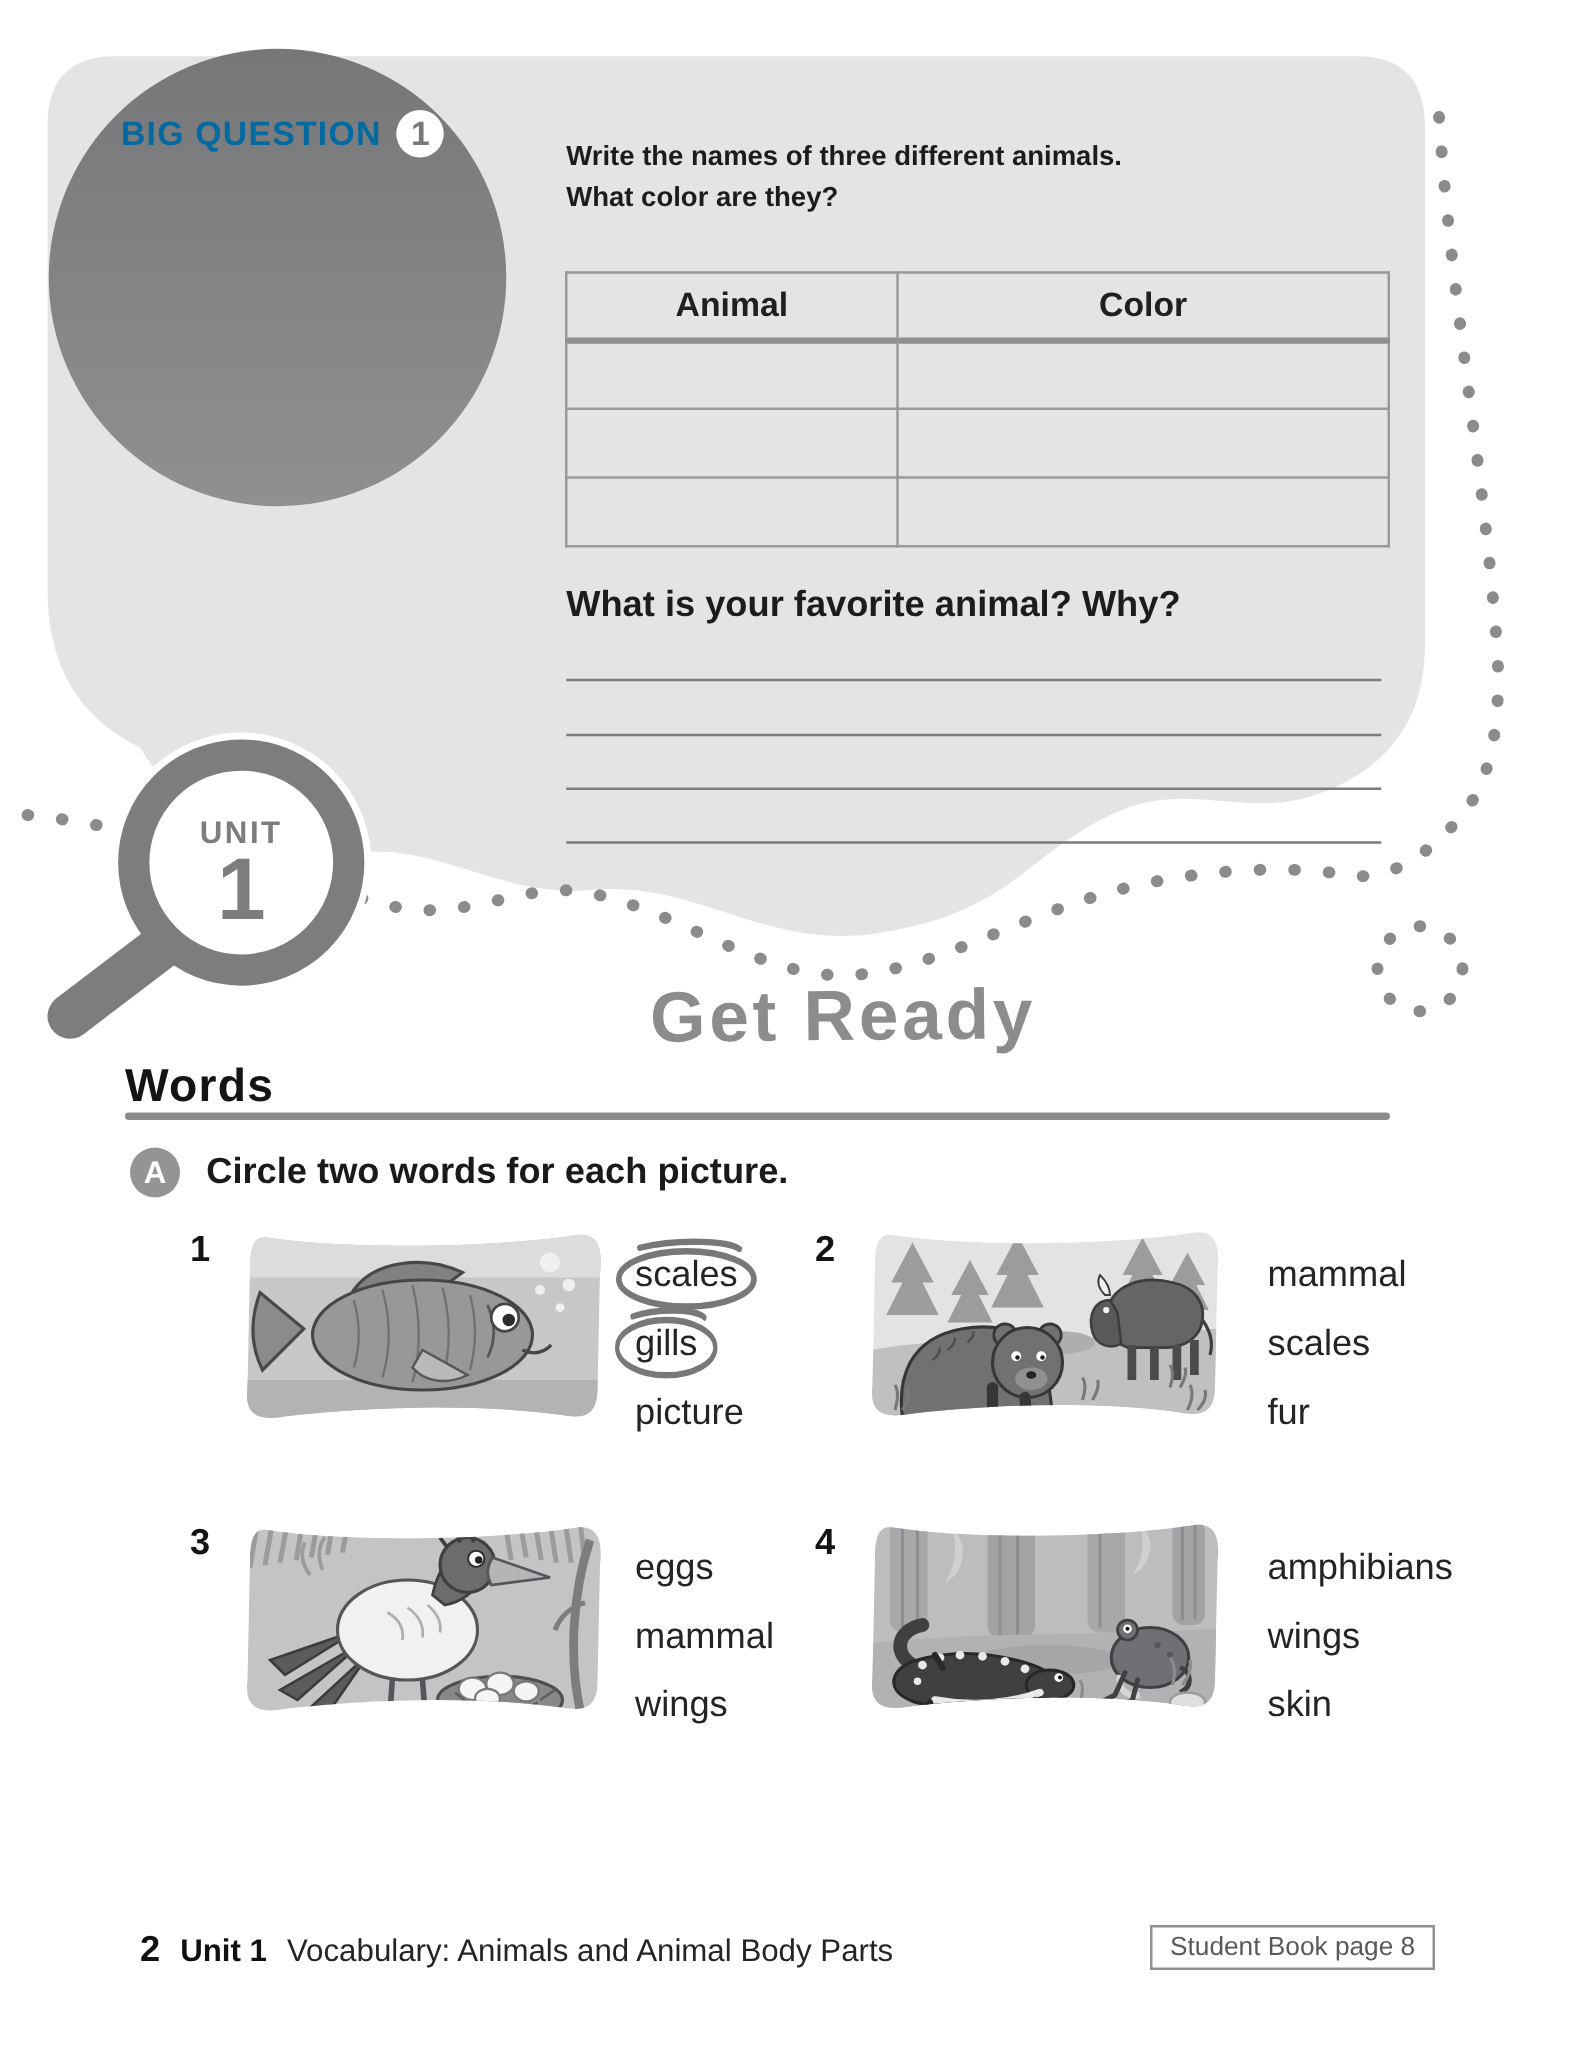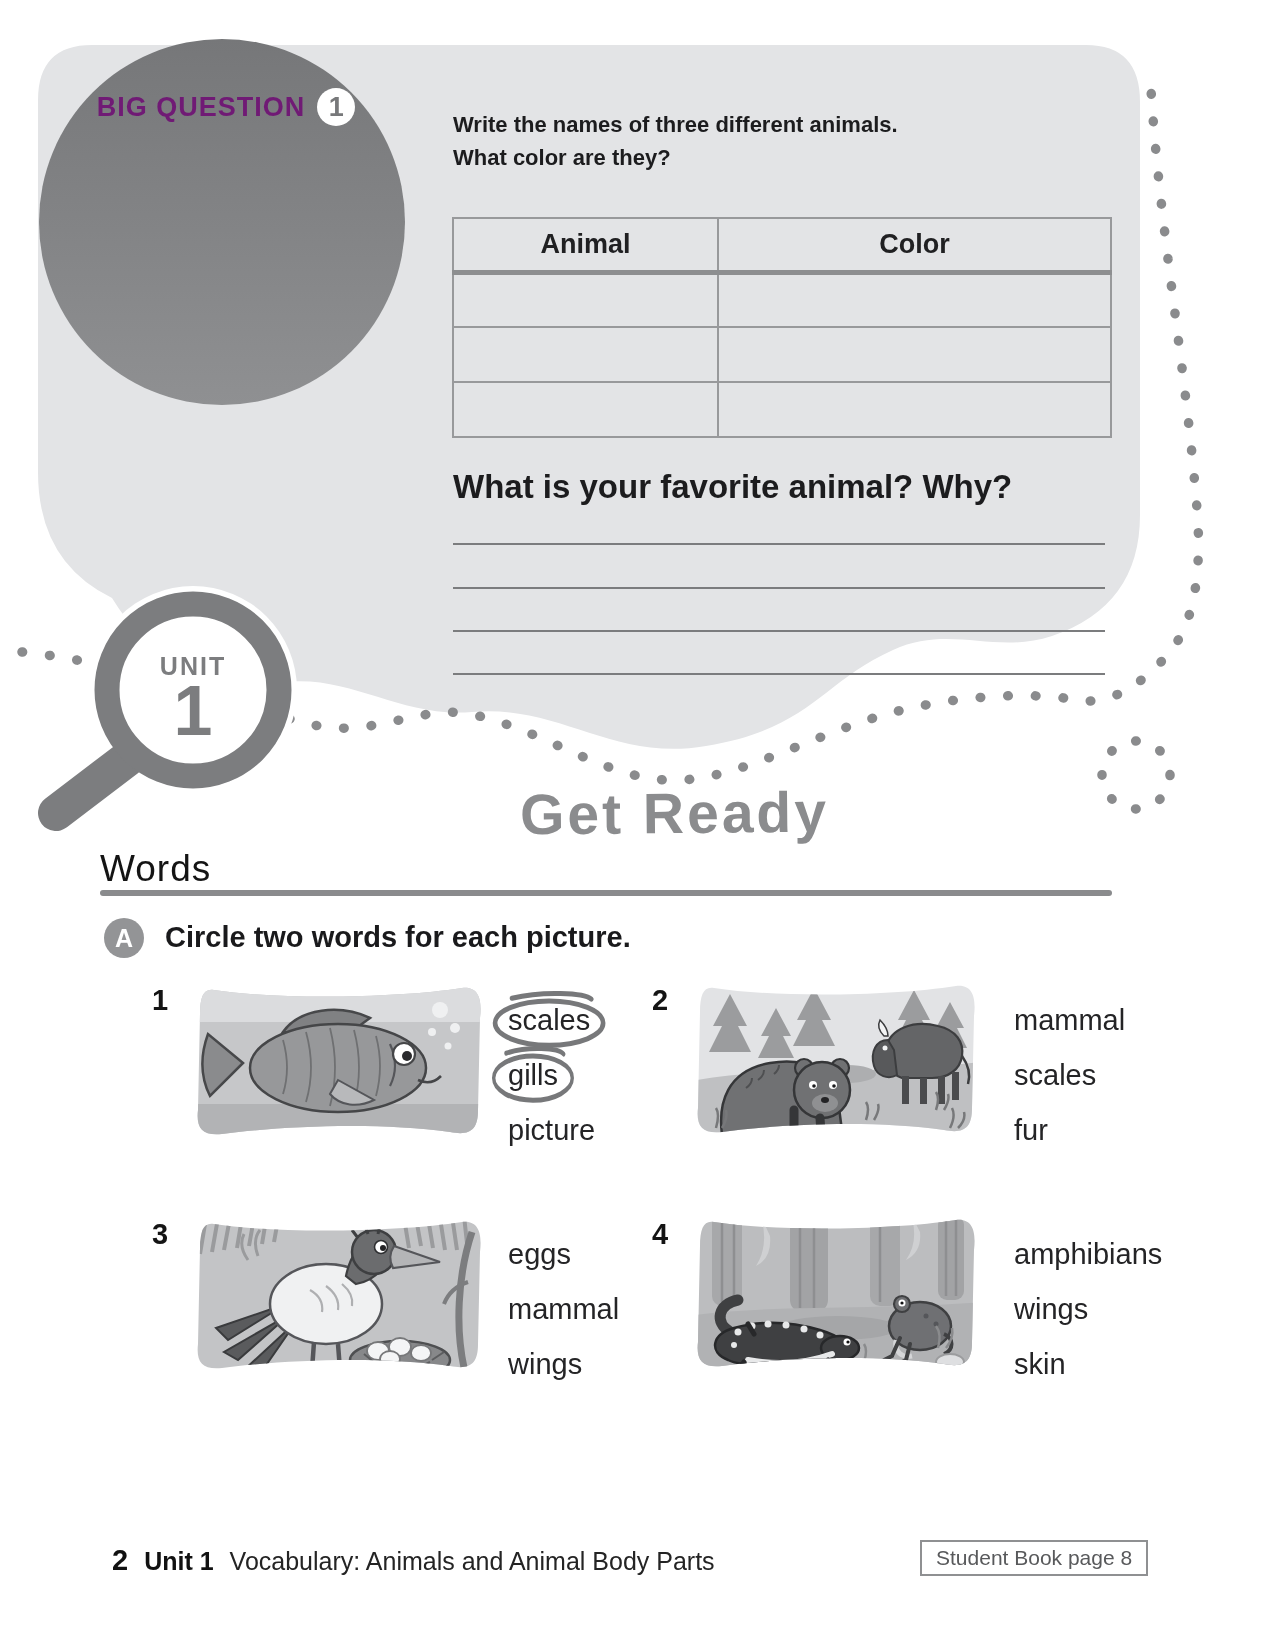--- a/index.html
+++ b/index.html
@@ -9,21 +9,21 @@
     font-family:"Liberation Sans", sans-serif; overflow:hidden; color:#1d1d1f;
   }
   svg { display:block; }
 
   
   .header-bg { position:absolute; left:0; top:0; width:1275px; height:880px; }
 
   
   .big-q { position:absolute; left:50px; top:88px; width:352px; text-align:center; }
   .kicker-row { display:flex; align-items:center; justify-content:center; gap:12px; }
-  .kicker { color:#701a75; font-weight:bold; font-size:27px; letter-spacing:1px; }
+  .kicker { color:#0369a1; font-weight:bold; font-size:27px; letter-spacing:1px; }
   .kicker-badge {
     width:38px; height:38px; border-radius:50%; background:#ffffff; color:#77787a;
     font-weight:bold; font-size:27px; display:flex; align-items:center; justify-content:center;
   }
   .big-q-text {
     margin-top:12px; font-weight:bold; font-size:42px; line-height:1.24; color:#121212; letter-spacing:0.5px;
     text-shadow:-4px -4px 0 #fff, 4px -4px 0 #fff, -4px 4px 0 #fff, 4px 4px 0 #fff,
                 -4px 0 0 #fff, 4px 0 0 #fff, 0 -4px 0 #fff, 0 4px 0 #fff;
   }
 
@@ -34,29 +34,29 @@
     background:transparent;
   }
   .animal-table th, .animal-table td { border:2px solid #98999b; }
   .animal-table th {
     height:54px; font-size:27px; font-weight:bold; color:#202022; 
     border-bottom:5px solid #8d8e90;
   }
   .animal-table td { height:55px; }
   .col-animal { width:265px; } .col-color { width:393px; }
 
-  .favorite-prompt { position:absolute; left:453px; top:468px; font-size:33px; font-weight:bold; color:#1c1c1e; }
+  .favorite-prompt { position:absolute; left:453px; top:468px; font-size:29px; font-weight:bold; color:#1c1c1e; }
   .rule-line { position:absolute; left:453px; width:652px; border-top:2px solid #7b7c7e; height:0; }
 
   .unit-label { position:absolute; left:193px; top:652px; transform:translateX(-50%); font-size:25px; font-weight:bold; letter-spacing:2px; color:#7c7d7f; }
   .unit-number { position:absolute; left:193px; top:676px; transform:translateX(-50%); font-size:70px; font-weight:bold; color:#7c7d7f; line-height:1; }
 
   .get-ready { position:absolute; left:520px; top:780px; font-size:57px; font-weight:bold; color:#8b8c8e; letter-spacing:3px; transform:rotate(-0.5deg); }
 
-  .words-heading { position:absolute; left:100px; top:848px; font-size:37px; font-weight:normal; color:#141414; letter-spacing:1px; }
+  .words-heading { position:absolute; left:100px; top:848px; font-size:37px; font-weight:bold; color:#141414; letter-spacing:1px; }
   .words-underline { position:absolute; left:100px; top:890px; width:1012px; height:6px; background:#8a8b8d; border-radius:3px; }
 
   .activity-badge {
     position:absolute; left:104px; top:918px; width:40px; height:40px; border-radius:50%;
     background:#939496; color:#fff; font-weight:bold; font-size:25px;
     display:flex; align-items:center; justify-content:center;
   }
   .activity-instruction { position:absolute; left:165px; top:921px; font-size:29px; font-weight:bold; color:#1a1a1c; }
 
   .item { position:absolute; display:flex; align-items:flex-start; }

